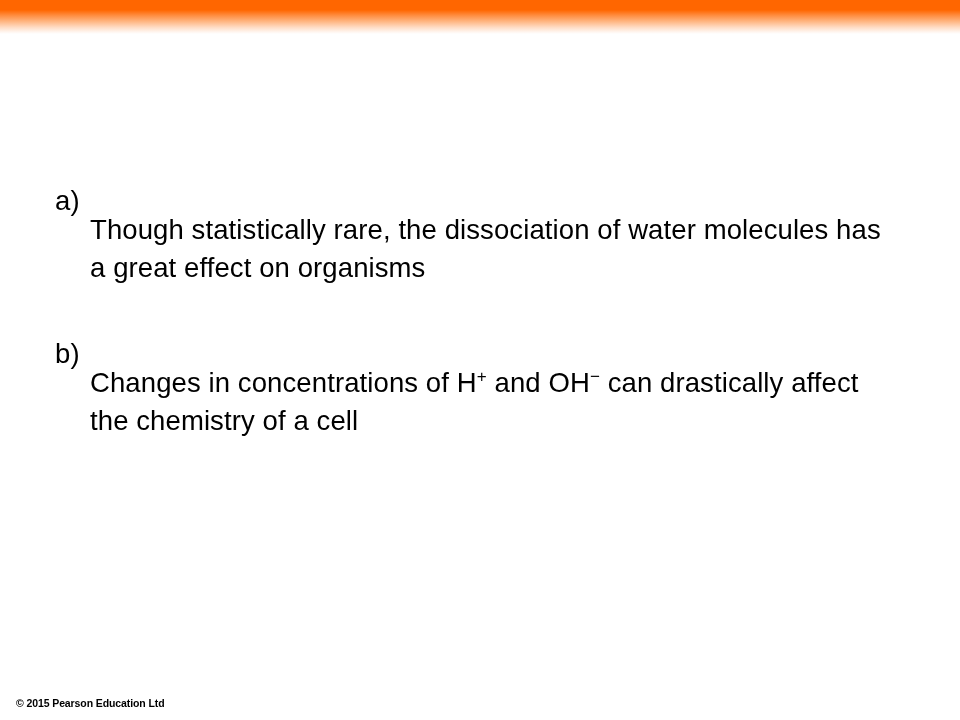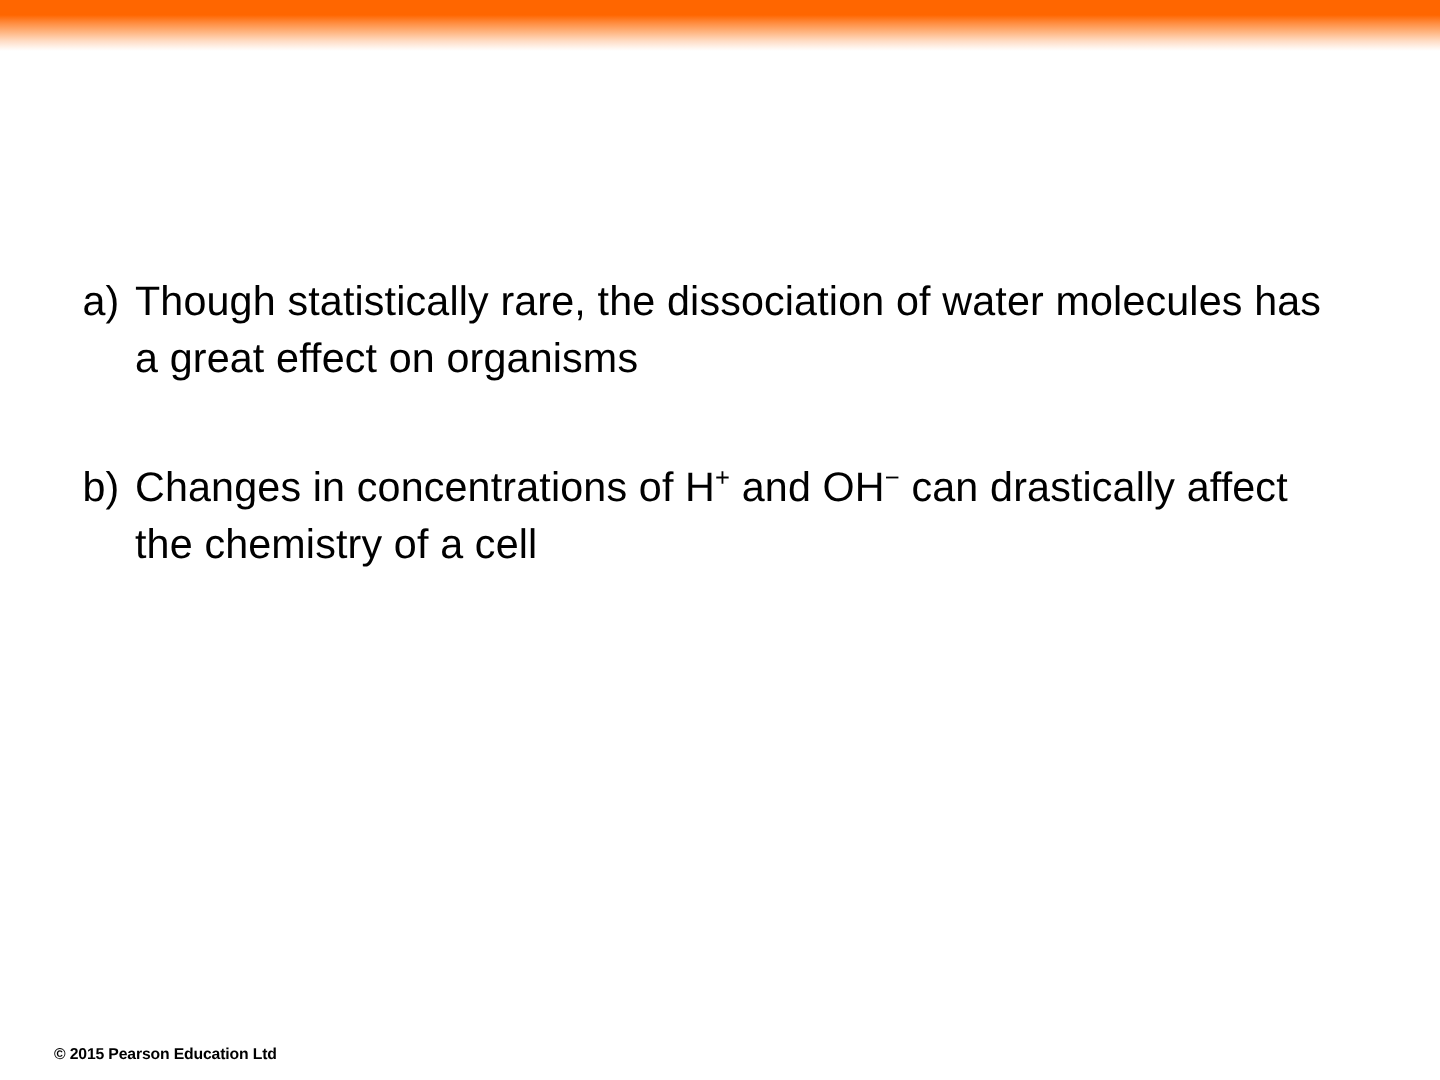--- a/index.html
+++ b/index.html
@@ -70,39 +70,39 @@
   .marker {
     flex: 0 0 auto;
     width: 35px;
     text-align: left;
     white-space: nowrap;
   }
 
   .item-text {
     flex: 1 1 auto;
     max-width: 795px;
+    margin-top: 29px;
   }
 
   sup {
     font-size: 0.62em;
     vertical-align: super;
     line-height: 0;
   }
 
   
   #footer {
     position: absolute;
     left: 16px;
     top: 697px;
     font-size: 10.5px;
     font-weight: bold;
     color: #000000;
     letter-spacing: -0.1px;
     white-space: nowrap;
-    margin-left: 20px;
   }
 </style>
 </head>
 <body>
 
 <div id="slide">
 
   <div id="top-band">
     <div class="solid"></div>
     <div class="fade"></div>

